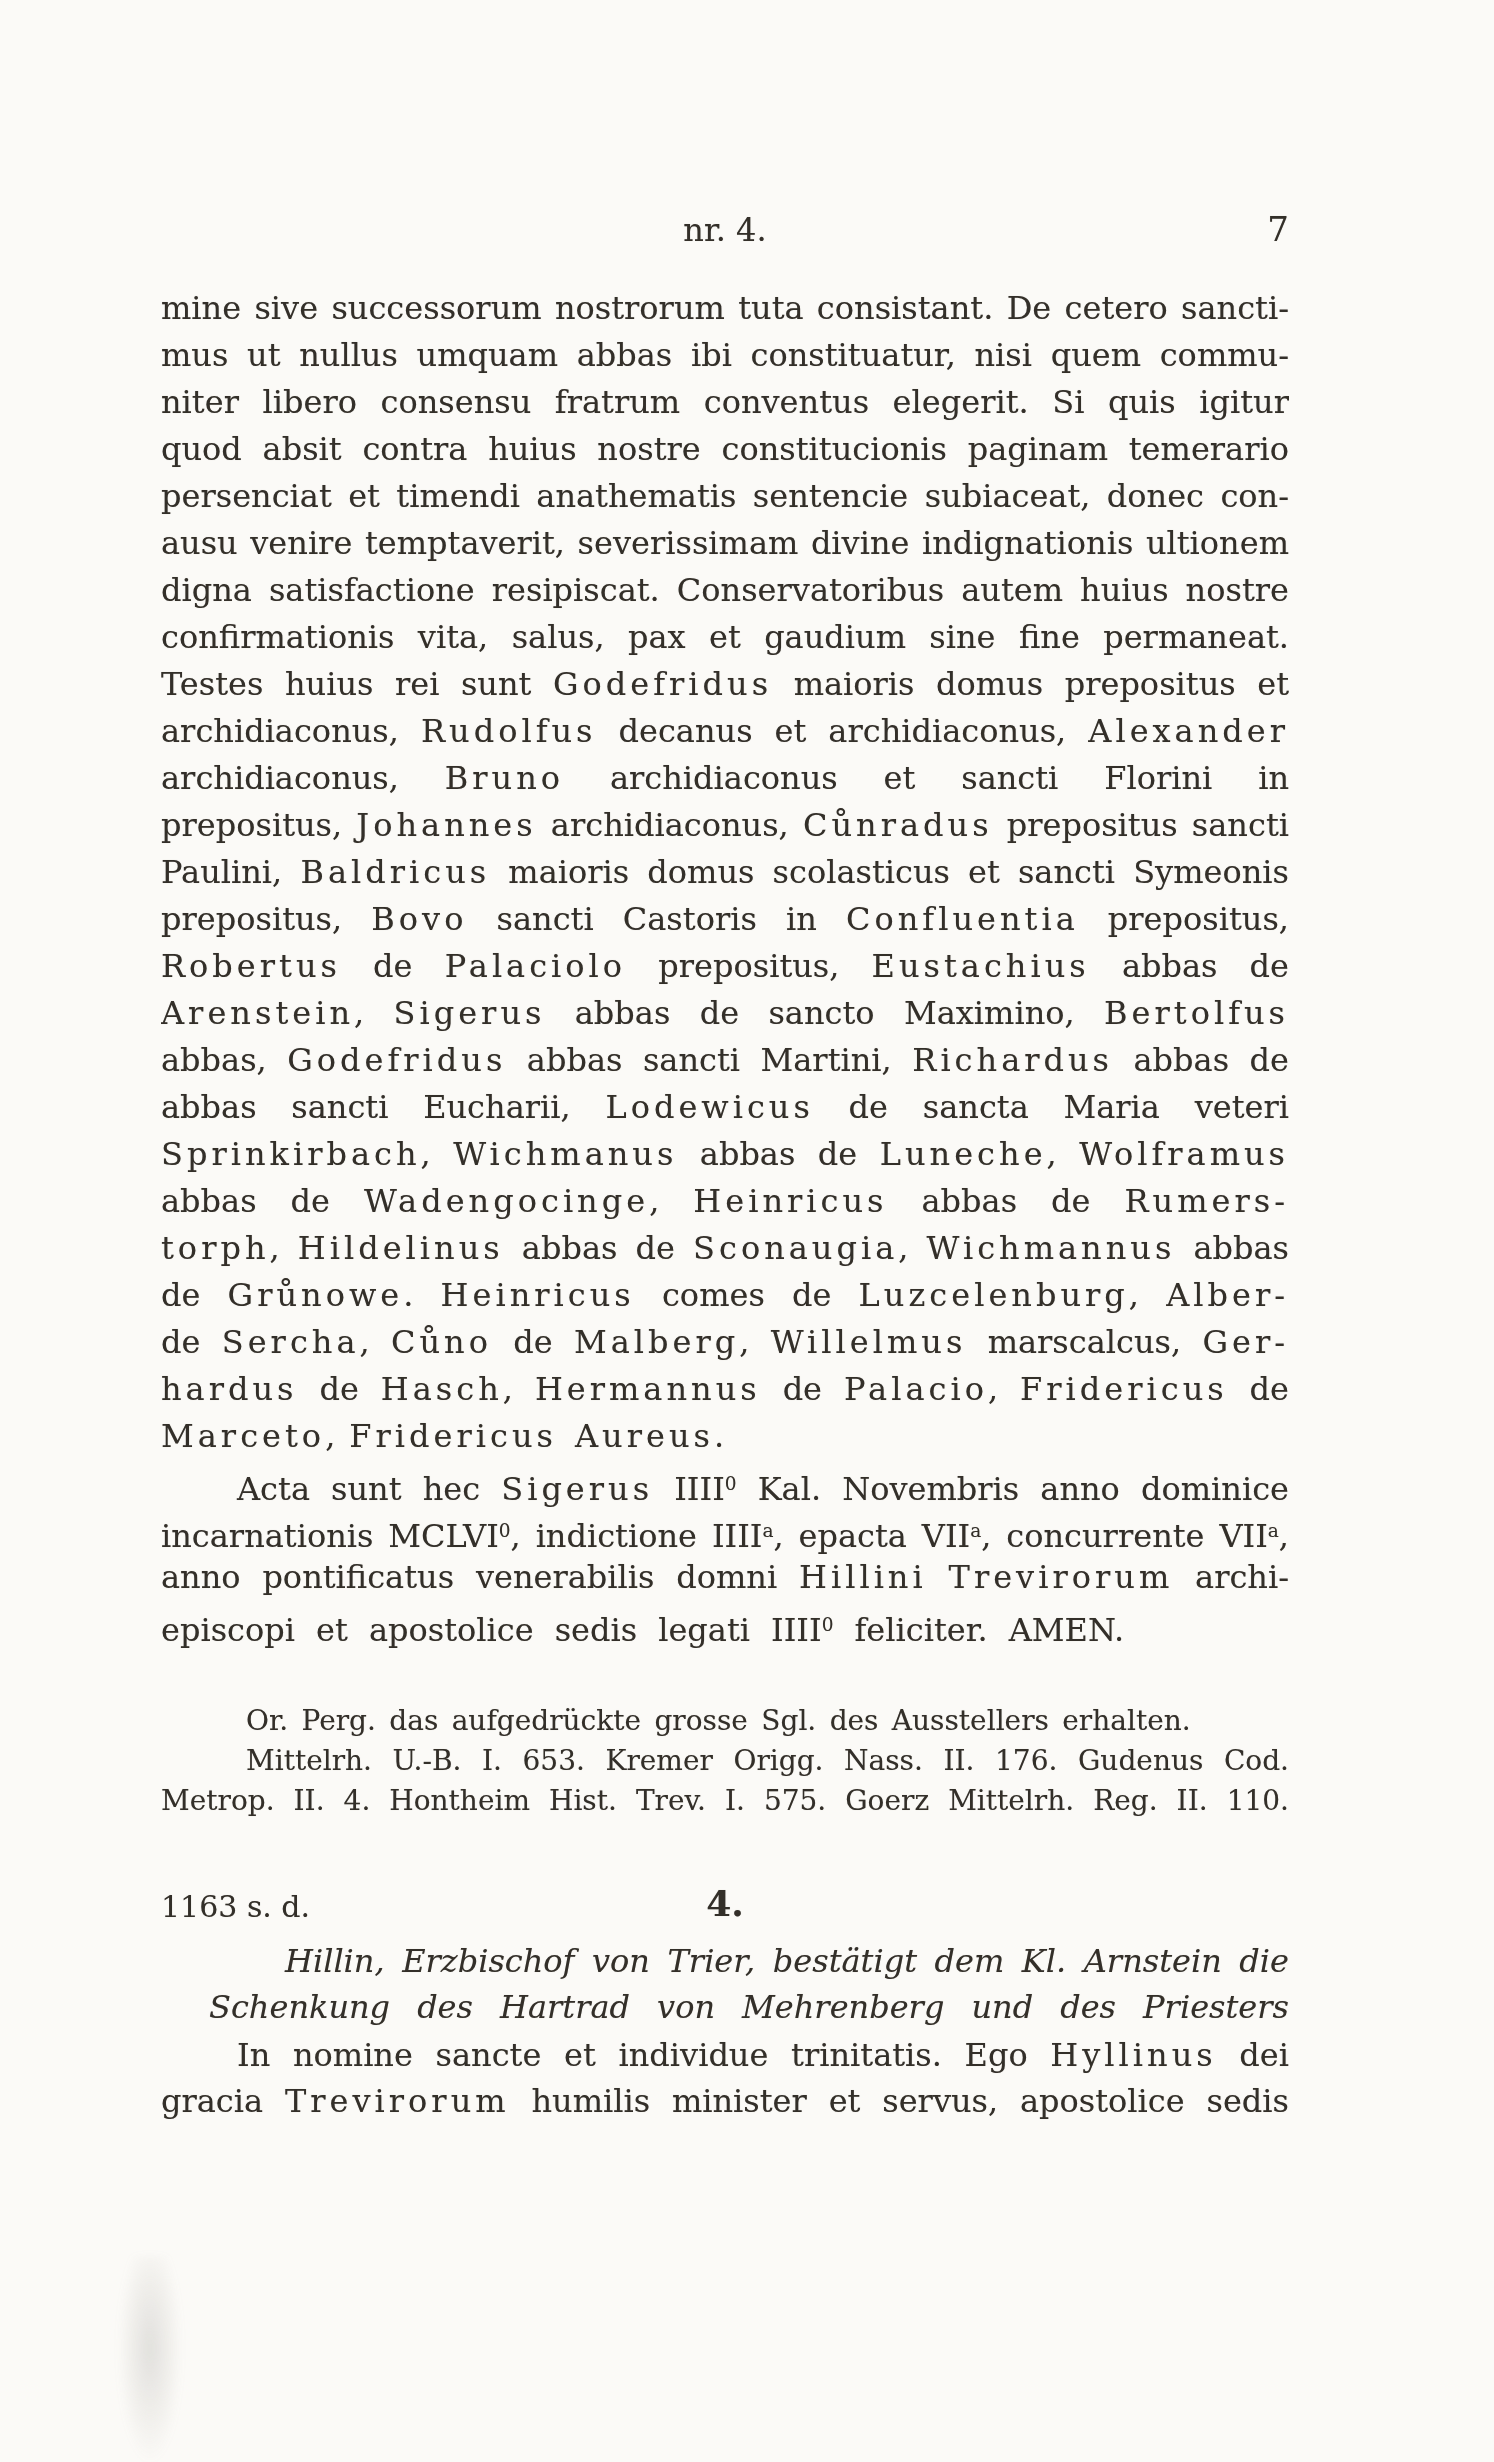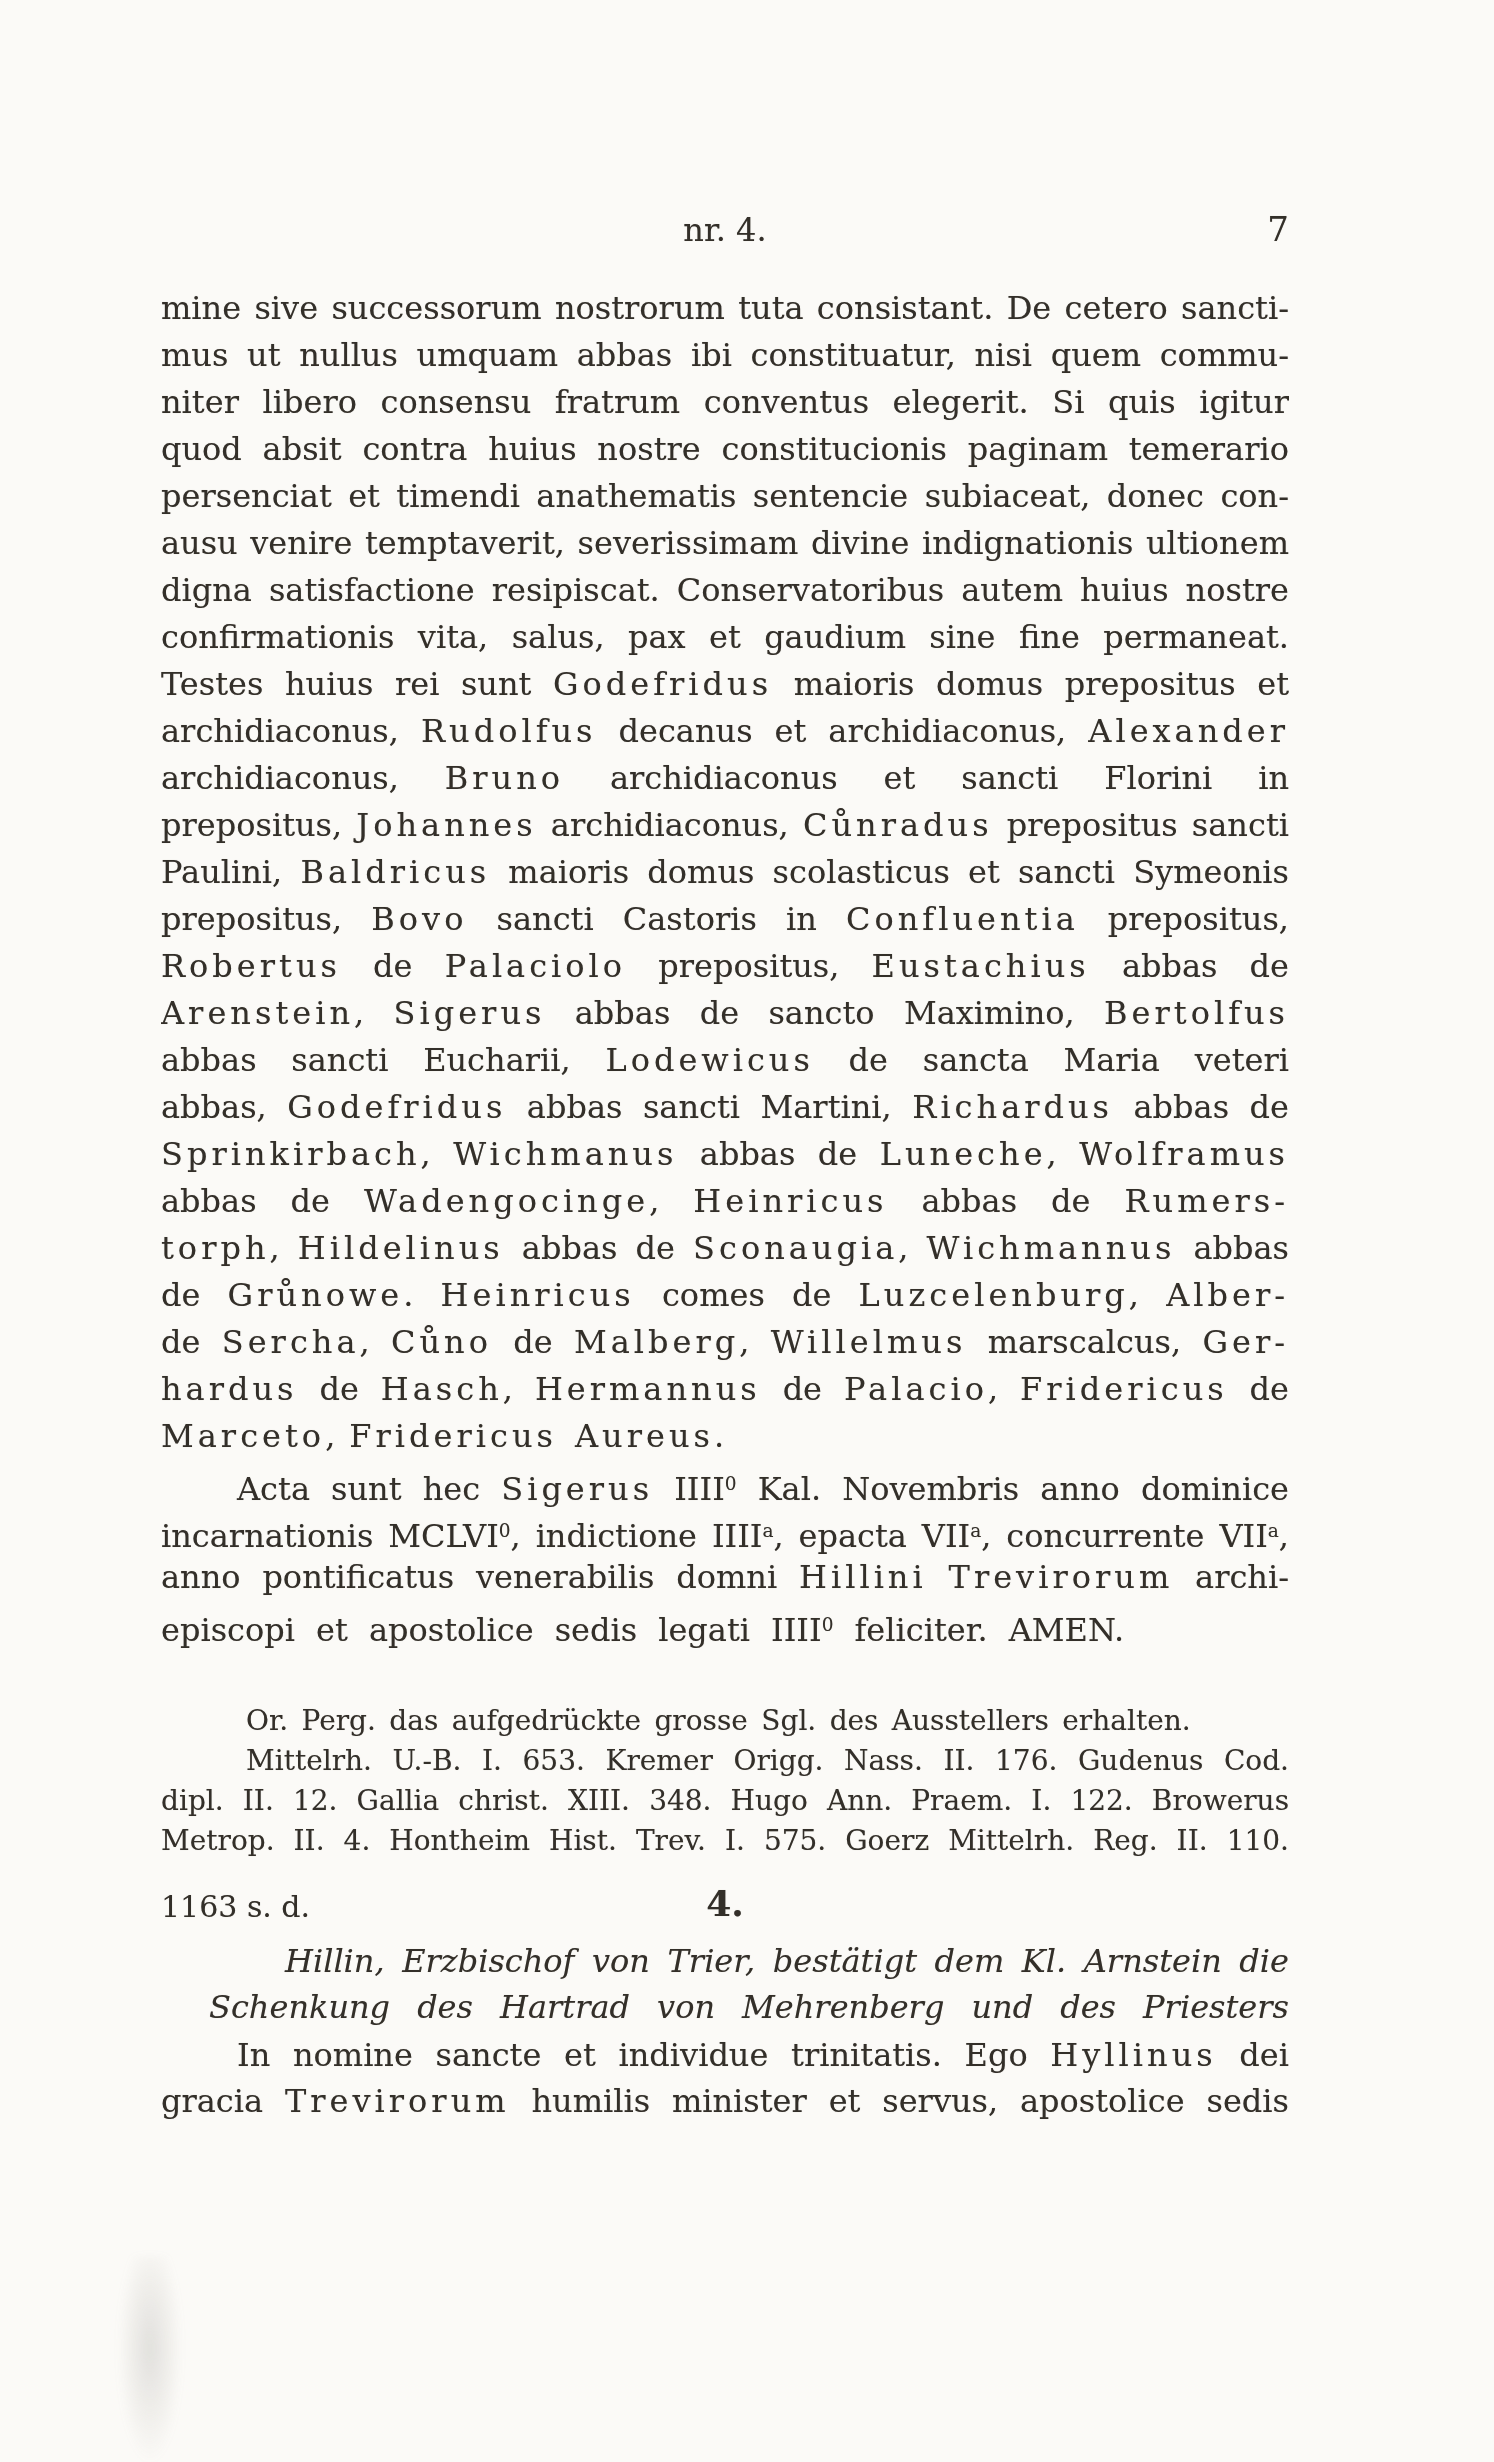--- a/index.html
+++ b/index.html
@@ -69,39 +69,38 @@
       <div class="line just">digna satisfactione resipiscat. Conservatoribus autem huius nostre</div>
       <div class="line just">confirmationis vita, salus, pax et gaudium sine fine permaneat. AMEN.</div>
       <div class="line just">Testes huius rei sunt <span class="sp">Godefridus</span> maioris domus prepositus et</div>
       <div class="line just">archidiaconus, <span class="sp">Rudolfus</span> decanus et archidiaconus, <span class="sp">Alexander</span></div>
       <div class="line just">archidiaconus, <span class="sp">Bruno</span> archidiaconus et sancti Florini in </div>
       <div class="line just">prepositus, <span class="sp">Johannes</span> archidiaconus, <span class="sp">Cůnradus</span> prepositus sancti</div>
       <div class="line just">Paulini, <span class="sp">Baldricus</span> maioris domus scolasticus et sancti Symeonis</div>
       <div class="line just">prepositus, <span class="sp">Bovo</span> sancti Castoris in <span class="sp">Confluentia</span> prepositus,</div>
       <div class="line just"><span class="sp">Robertus</span> de <span class="sp">Palaciolo</span> prepositus, <span class="sp">Eustachius</span> abbas de</div>
       <div class="line just"><span class="sp">Arenstein</span>, <span class="sp">Sigerus</span> abbas de sancto Maximino, <span class="sp">Bertolfus</span></div>
+      <div class="line just">abbas, <span class="sp">Godefridus</span> abbas sancti Martini, <span class="sp">Richardus</span> abbas de</div>
       <div class="line just">abbas sancti Eucharii, <span class="sp">Lodewicus</span> de sancta Maria veteri</div>
-      <div class="line just">abbas, <span class="sp">Godefridus</span> abbas sancti Martini, <span class="sp">Richardus</span> abbas de</div>
       <div class="line just"><span class="sp">Sprinkirbach</span>, <span class="sp">Wichmanus</span> abbas de <span class="sp">Luneche</span>, <span class="sp">Wolframus</span></div>
       <div class="line just">abbas de <span class="sp">Wadengocinge</span>, <span class="sp">Heinricus</span> abbas de <span class="sp">Rumers-</span></div>
       <div class="line just"><span class="sp">torph</span>, <span class="sp">Hildelinus</span> abbas de <span class="sp">Sconaugia</span>, <span class="sp">Wichmannus</span> abbas</div>
       <div class="line just">de <span class="sp">Grůnowe</span>. <span class="sp">Heinricus</span> comes de <span class="sp">Luzcelenburg</span>, <span class="sp">Alber-</span></div>
       <div class="line just">de <span class="sp">Sercha</span>, <span class="sp">Cůno</span> de <span class="sp">Malberg</span>, <span class="sp">Willelmus</span> marscalcus, <span class="sp">Ger-</span></div>
       <div class="line just"><span class="sp">hardus</span> de <span class="sp">Hasch</span>, <span class="sp">Hermannus</span> de <span class="sp">Palacio</span>, <span class="sp">Fridericus</span> de</div>
       <div class="line left" style="word-spacing: 0.12em;"><span class="sp">Marceto</span>, <span class="sp">Fridericus Aureus</span>.</div>
       <div class="line just ind">Acta sunt hec <span class="sp">Sigerus</span> IIII<span class="sup">0</span> Kal. Novembris anno dominice</div>
       <div class="line just">incarnationis MCLVI<span class="sup">0</span>, indictione IIII<span class="sup">a</span>, epacta VII<span class="sup">a</span>, concurrente VII<span class="sup">a</span>,</div>
       <div class="line just">anno pontificatus venerabilis domni <span class="sp">Hillini</span> <span class="sp">Trevirorum</span> archi-</div>
       <div class="line left" style="word-spacing: 0.34em;">episcopi et apostolice sedis legati IIII<span class="sup">0</span> feliciter. AMEN.</div>
     </div>
 
   <div id="notes" class="measure">
       <div class="line left ind" style="word-spacing: 0.16em;">Or. Perg. das aufgedrückte grosse Sgl. des Ausstellers erhalten.</div>
       <div class="line just ind">Mittelrh. U.-B. I. 653. Kremer Origg. Nass. II. 176. Gudenus Cod.</div>
-      <div class="line just">dipl. II. 12. Gallia christ. XIII. 348. Hugo Ann. Praem. I. 122. Browerus</div>
       <div class="line just">Metrop. II. 4. Hontheim Hist. Trev. I. 575. Goerz Mittelrh. Reg. II. 110.</div>
     </div>
 
   <div class="measure heading">
     <span class="date-label">1163 s. d.</span>
     <span class="charter-num">4.</span>
   </div>
 
   <div id="regest" class="measure">
       <div class="line just ind">Hillin, Erzbischof von Trier, bestätigt dem Kl. Arnstein die</div>

